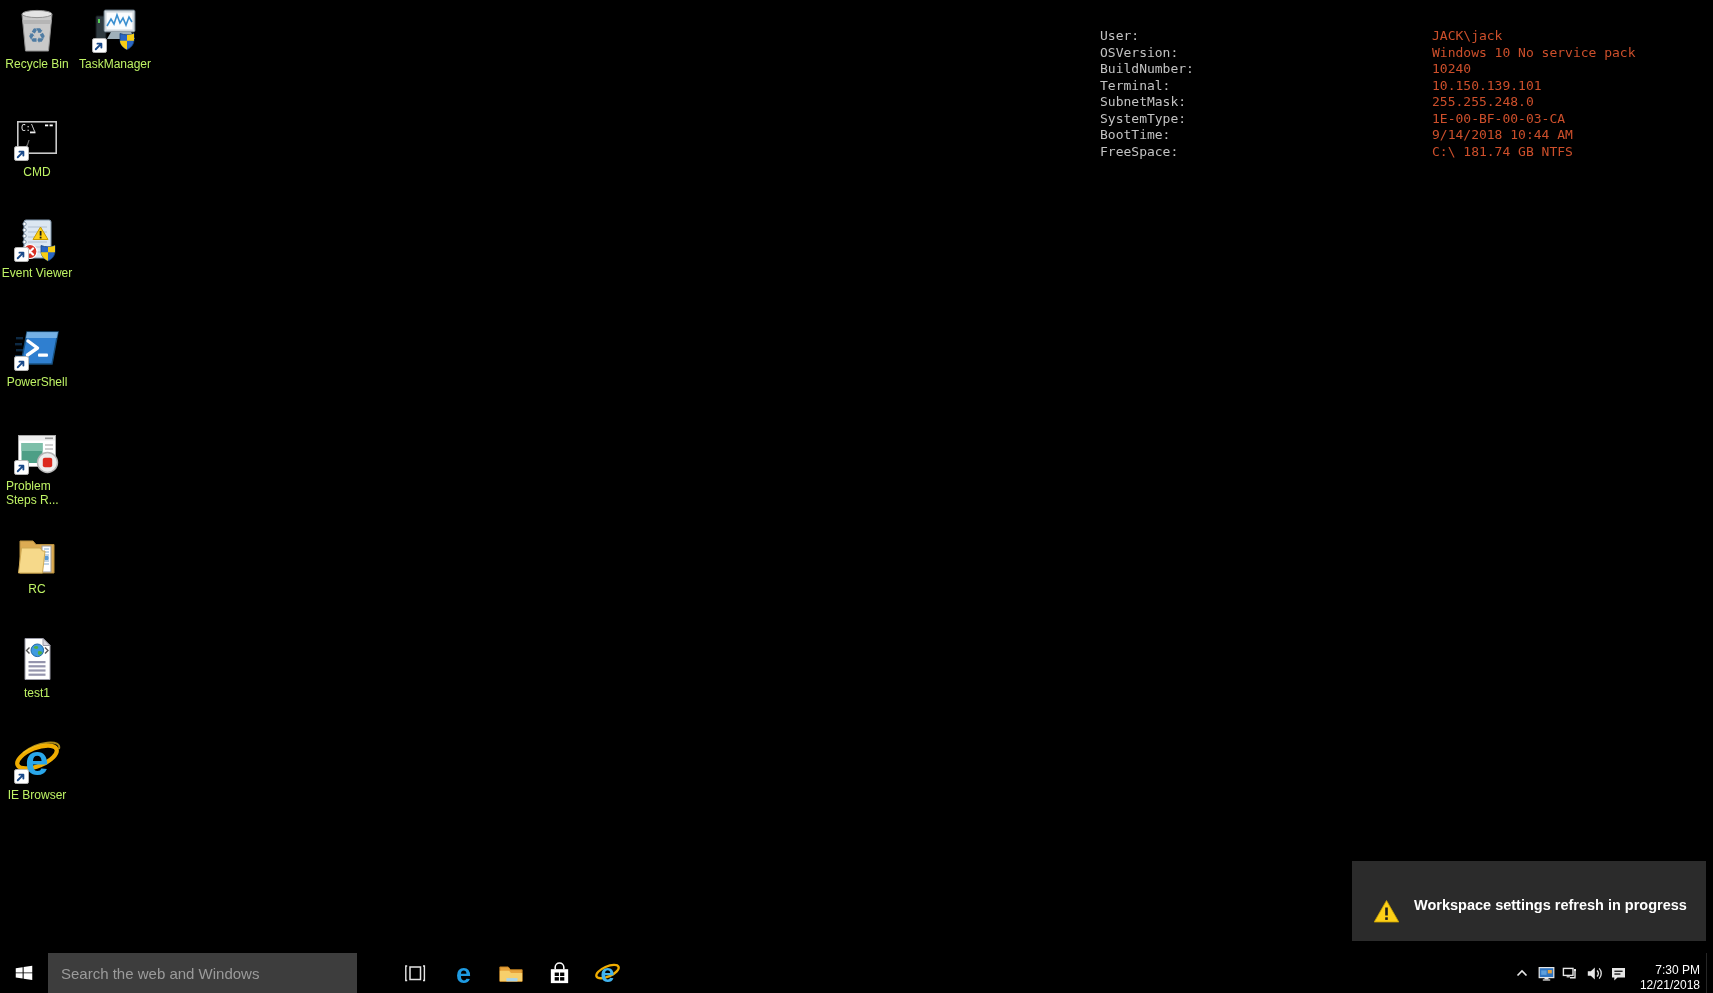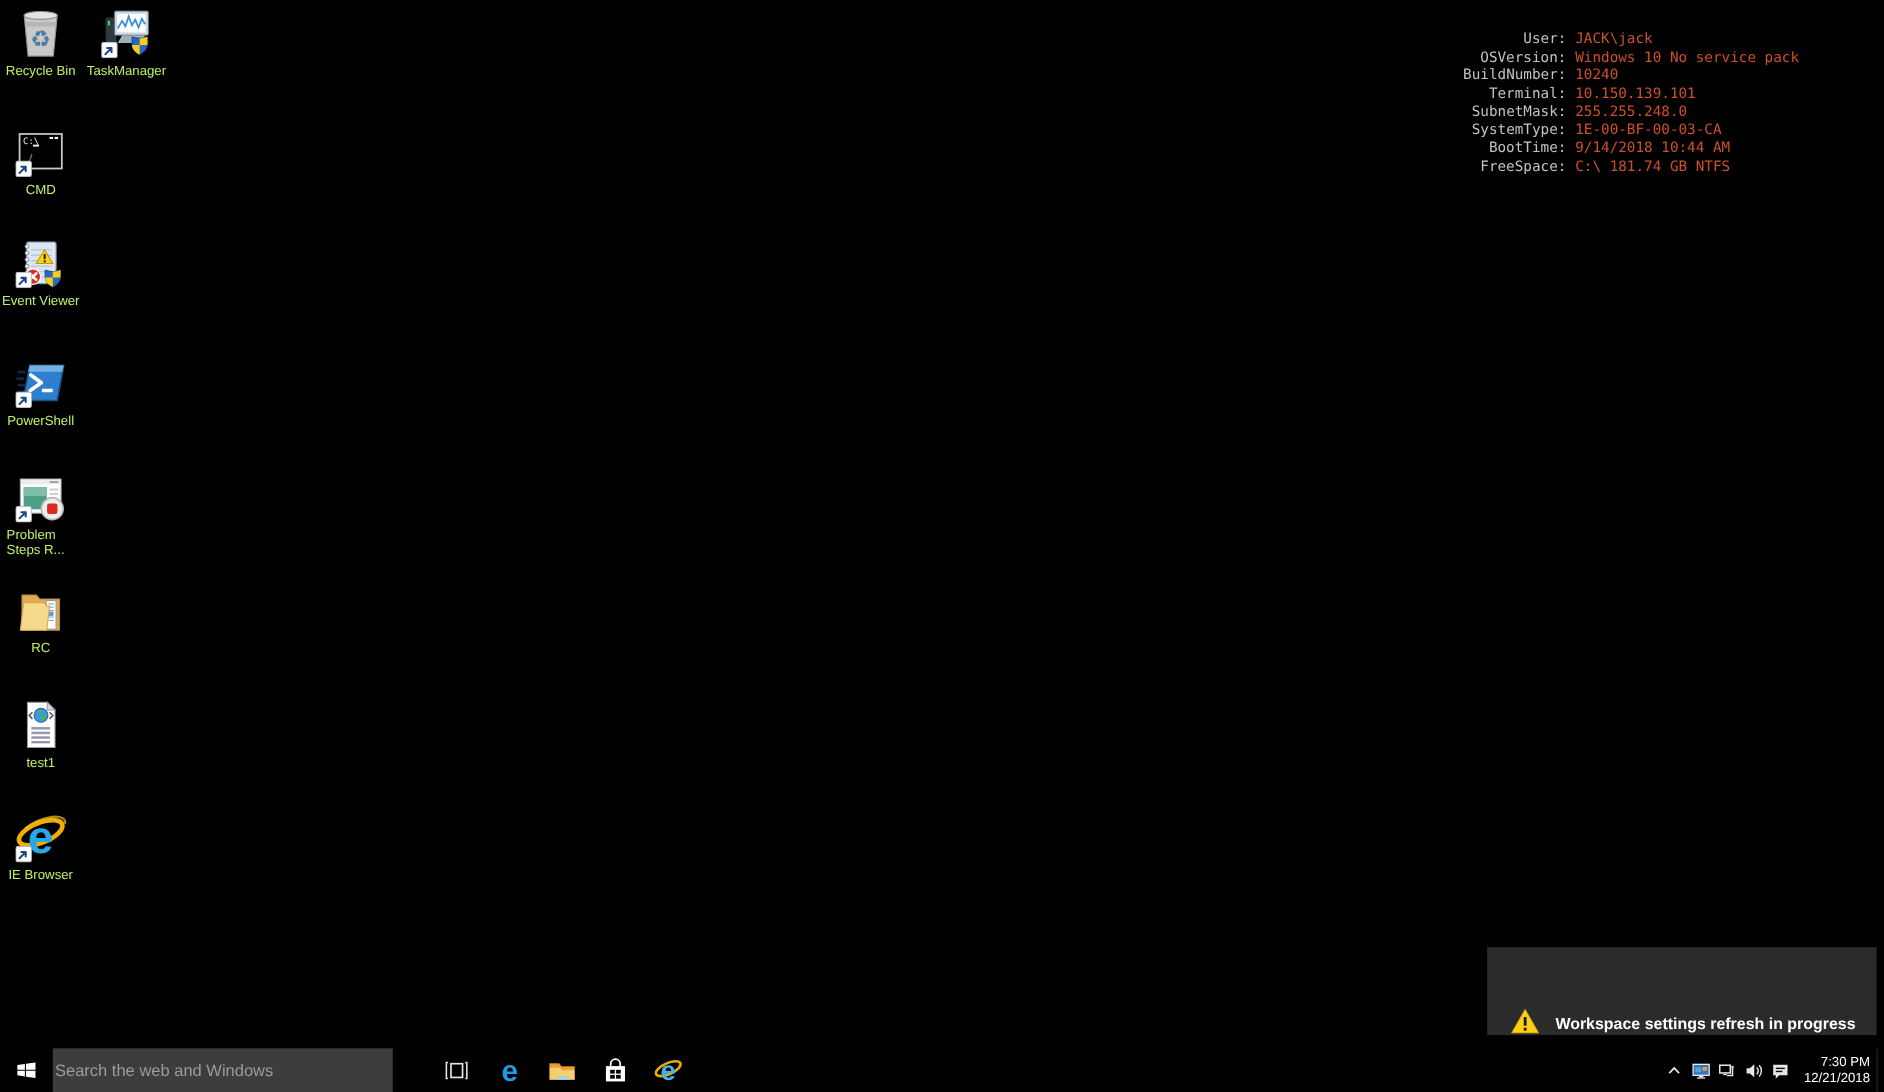--- a/index.html
+++ b/index.html
@@ -25,39 +25,39 @@
   #cell-powershell{left:-5px;top:324px}
   #cell-psr{left:-5px;top:428px}
   #cell-psr .icon-label{max-width:62px}
   #cell-rc{left:-5px;top:531px}
   #cell-test1{left:-5px;top:635px}
   #cell-ie{left:-5px;top:737px}
 
   
   #sysinfo{position:absolute;top:28px;left:1100px;font-family:"DejaVu Sans Mono",monospace;font-size:13px;line-height:16.5px}
   .si-row{display:flex;white-space:pre}
-  .si-label{width:324px;text-align:right;color:var(--c-sysinfo_label)}
+  .si-label{width:324px;text-align:left;color:var(--c-sysinfo_label)}
   .si-value{margin-left:8px;color:var(--c-sysinfo_value)}
 
   
   #toast{position:absolute;right:7px;bottom:52px;width:354px;height:80px;background:var(--c-toast_bg);
-         display:flex;align-items:flex-end;padding:9px 8px 0 21px;box-shadow:0 0 8px rgba(0,0,0,.7)}
+         display:flex;align-items:center;padding:9px 8px 0 21px;box-shadow:0 0 8px rgba(0,0,0,.7)}
   #toast .t-icon{width:27px;height:25px;margin-top:12px;flex:0 0 auto}
   #toast .t-text{margin-left:14px;width:262px}
   #toast .t-title{color:var(--c-toast_title);font-weight:bold;font-size:14.5px;line-height:19px;white-space:nowrap}
   #toast .t-body{color:var(--c-toast_body);font-size:14.5px;line-height:18px}
 
   
   #taskbar{position:absolute;left:0;right:0;bottom:0;height:40px;background:var(--c-taskbar_bg);display:flex;align-items:center}
   .tb-btn{width:48px;height:40px;display:flex;align-items:center;justify-content:center;cursor:pointer;flex:0 0 auto}
   #search-box{width:309px;height:40px;background:var(--c-search_bg);border:none;outline:none;color:#e0e0e0;
-              font-size:15px;padding-left:2px;font-family:"Liberation Sans",sans-serif;flex:0 0 auto}
+              font-size:15px;padding-left:13px;font-family:"Liberation Sans",sans-serif;flex:0 0 auto}
   #search-box::placeholder{color:var(--c-search_placeholder)}
   #taskview-button{margin-left:34px}
-  #tray{margin-left:auto;display:flex;align-items:center;height:100%}
+  #tray{margin-left:auto;display:flex;align-items:flex-end;height:100%}
   .tray-btn{width:24px;height:40px;display:flex;align-items:center;justify-content:center;cursor:pointer}
   #clock{width:66px;text-align:right;color:#fff;font-size:12px;line-height:15px;margin:0 6px 0 4px;cursor:default}
   #show-desktop{width:7px;height:40px;border-left:1px solid #262626}
 </style>
 </head>
 <body>
 
 <div id="desktop">
 
   <div class="icon-cell" id="cell-recycle">

